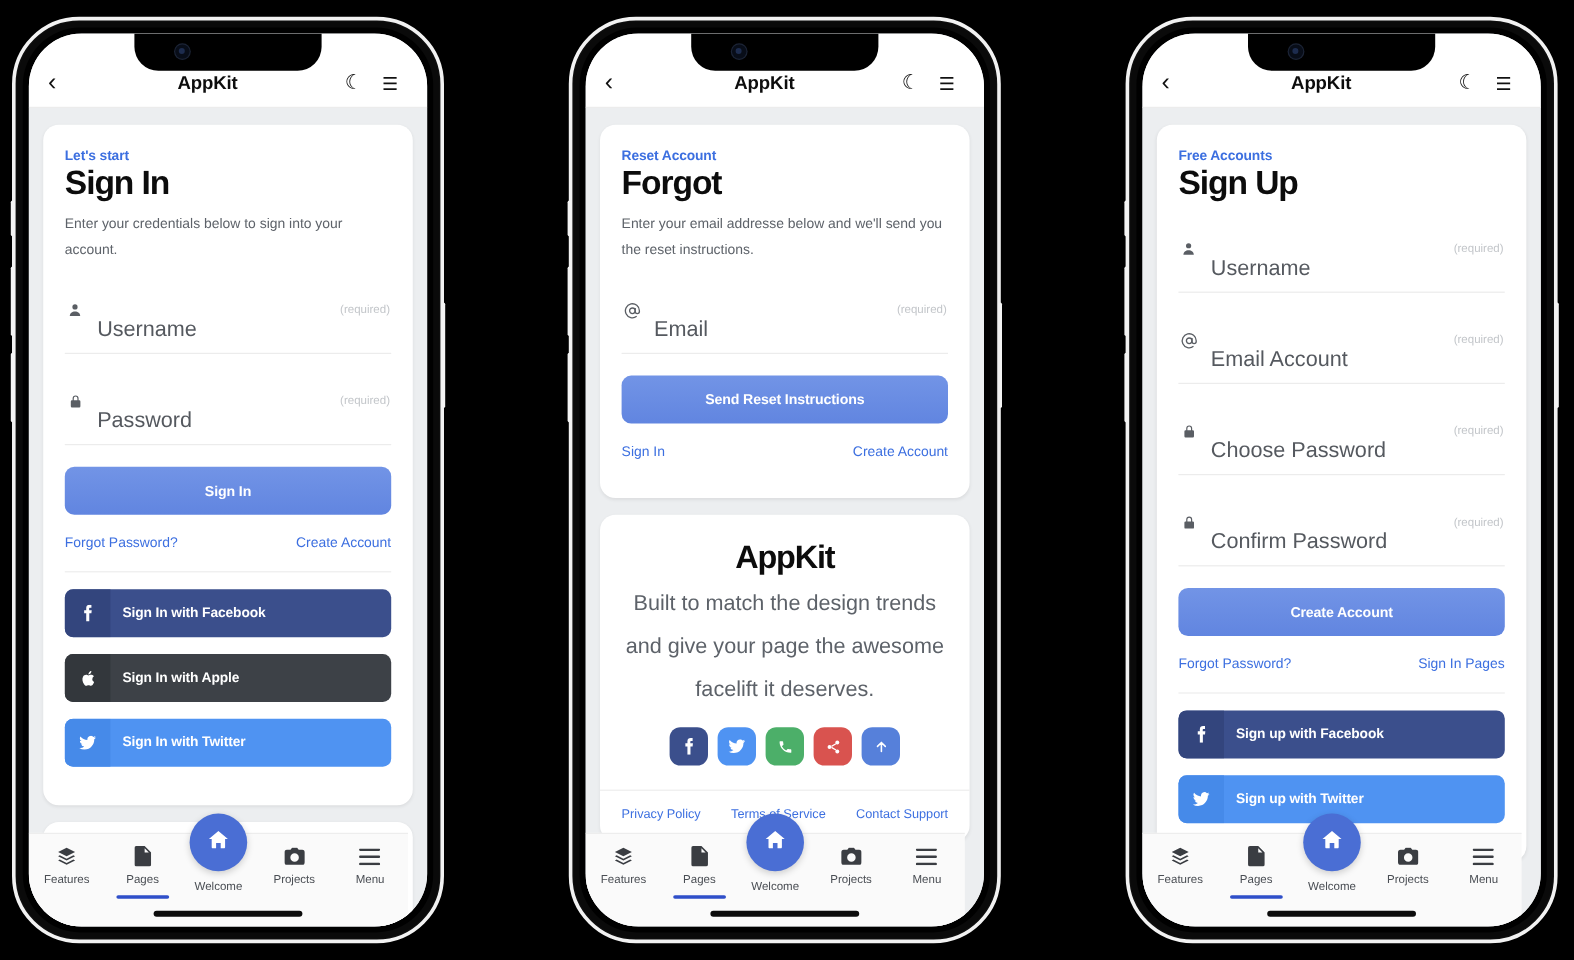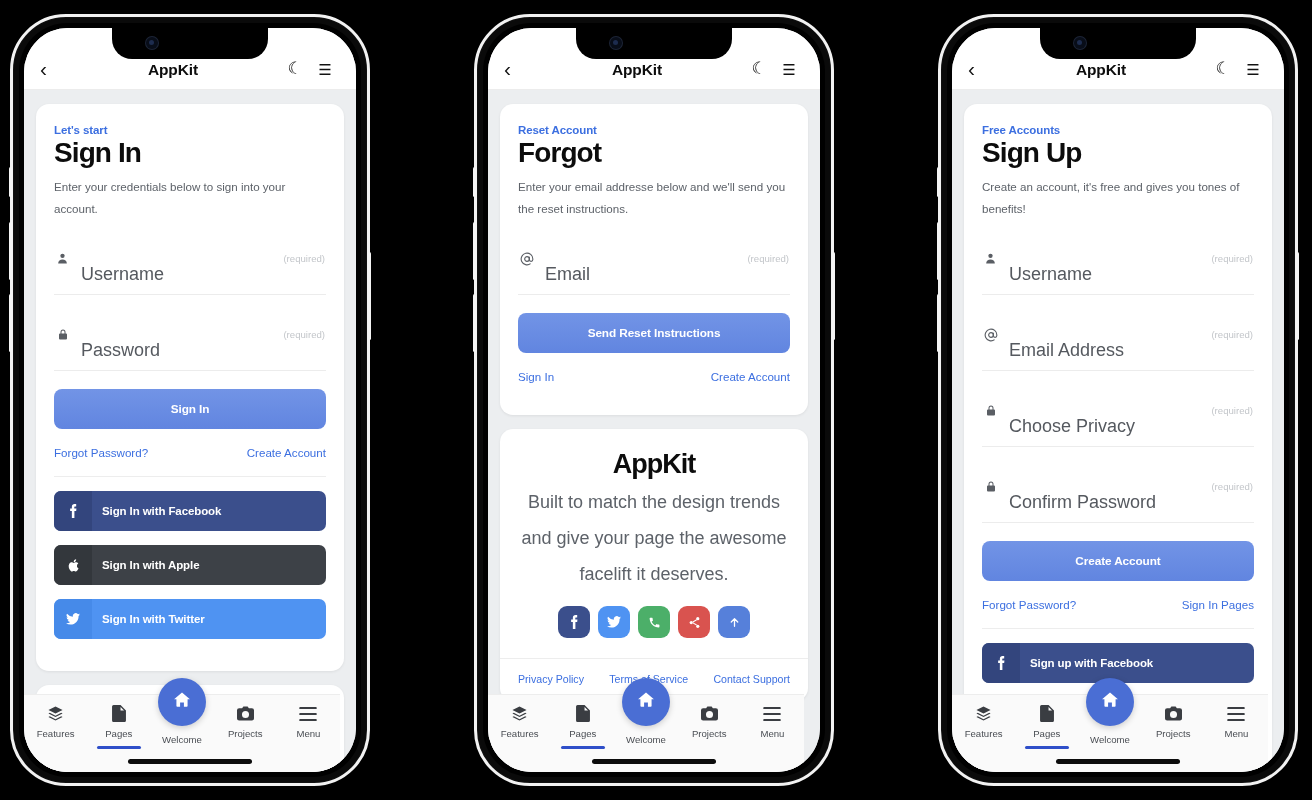--- a/index.html
+++ b/index.html
@@ -455,51 +455,50 @@
           <div class="back">‹</div>
           <div class="title">AppKit</div>
           <div class="ic moon">☾</div>
           <div class="ic">☰</div>
         </div>
 
         <div class="scrollarea">
           <div class="card">
             <div class="eyebrow">Free Accounts</div>
             <div class="bigtitle">Sign Up</div>
-            <div class="lead">Create an account, it's free and gives you tones of benefits!</div>
 
             <div class="field">
               <span class="f-icon">
                 <svg width="13" height="13" viewBox="0 0 24 24" fill="currentColor">
                     <circle cx="12" cy="7" r="4"></circle>
                     <path d="M4 21c0-4.4 3.6-7 8-7s8 2.6 8 7z"></path>
                   </svg>
               </span>
               <span class="f-label">Username</span>
               <span class="f-req">(required)</span>
             </div>
 
             <div class="field">
               <span class="f-icon">
                 <svg width="14" height="14" viewBox="0 0 24 24" fill="none" stroke="currentColor" stroke-width="1.9">
                     <circle cx="12" cy="12" r="4"></circle>
                     <path d="M16 8v5a3 3 0 006 0v-1a10 10 0 10-3.9 7.9"></path>
                   </svg>
               </span>
-              <span class="f-label">Email Address</span>
+              <span class="f-label">Email Account</span>
               <span class="f-req">(required)</span>
             </div>
 
             <div class="field">
               <span class="f-icon">
                 <svg width="12" height="13" viewBox="0 0 24 24" fill="currentColor">
                     <path d="M7 10V7a5 5 0 0110 0v3h1a2 2 0 012 2v8a2 2 0 01-2 2H6a2 2 0 01-2-2v-8a2 2 0 012-2zm2 0h6V7a3 3 0 10-6 0z"></path>
                   </svg>
               </span>
-              <span class="f-label">Choose Privacy</span>
+              <span class="f-label">Choose Password</span>
               <span class="f-req">(required)</span>
             </div>
 
             <div class="field">
               <span class="f-icon">
                 <svg width="12" height="13" viewBox="0 0 24 24" fill="currentColor">
                     <path d="M7 10V7a5 5 0 0110 0v3h1a2 2 0 012 2v8a2 2 0 01-2 2H6a2 2 0 01-2-2v-8a2 2 0 012-2zm2 0h6V7a3 3 0 10-6 0z"></path>
                   </svg>
               </span>
               <span class="f-label">Confirm Password</span>

